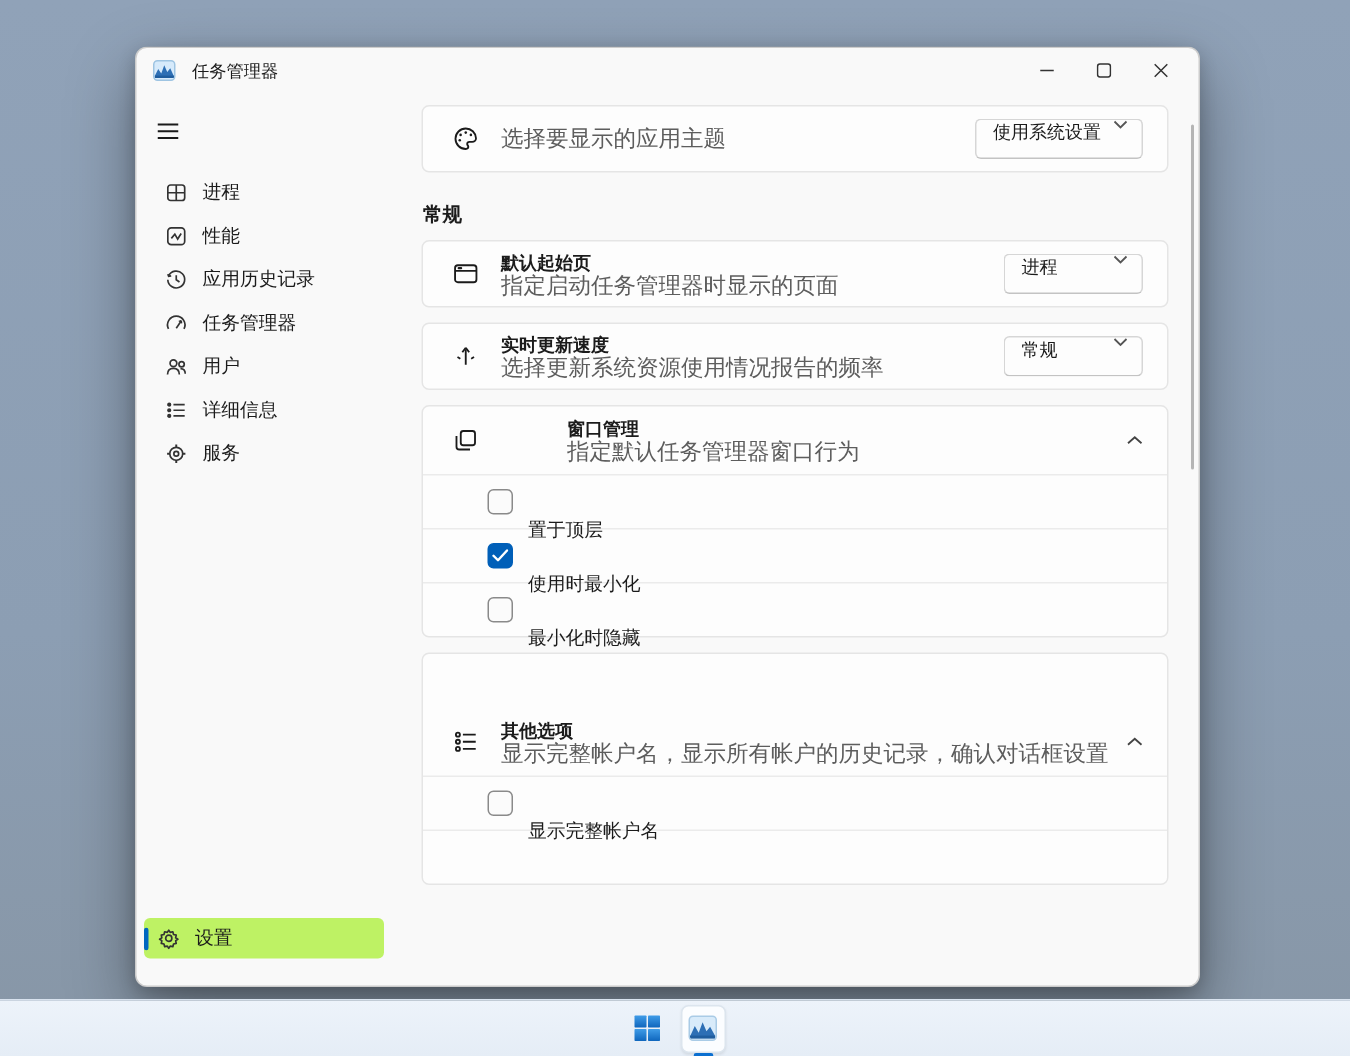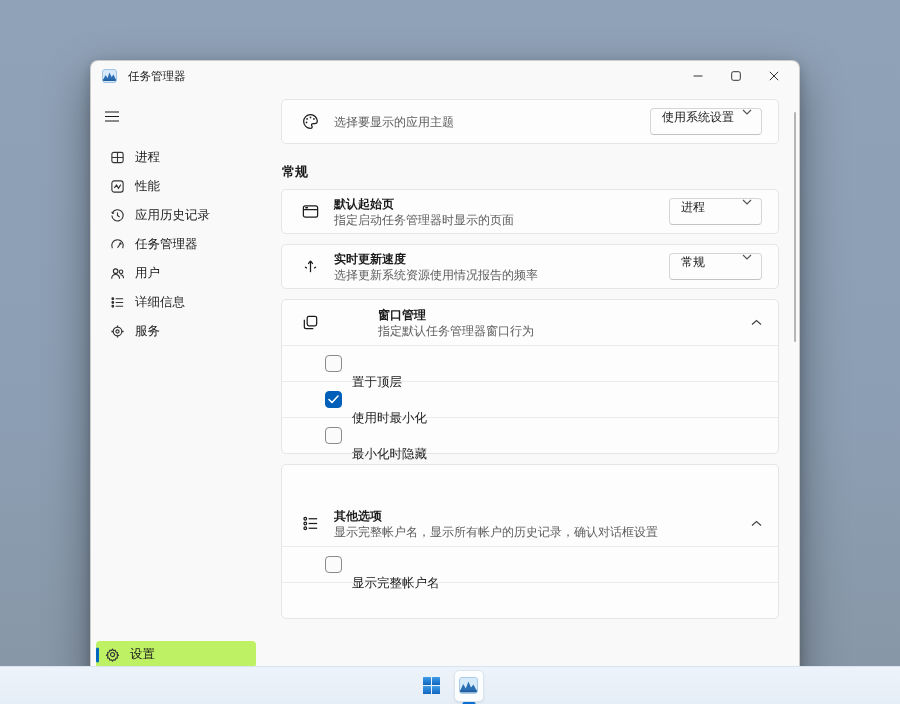--- a/index.html
+++ b/index.html
@@ -5,21 +5,21 @@
   * { margin:0; padding:0; box-sizing:border-box; }
   html,body { width:900px; height:704px; overflow:hidden; }
   body {
     font-family:"Liberation Sans","DejaVu Sans",sans-serif;
     background:linear-gradient(180deg,#90a2b8 0%,#8c9eb3 60%,#8796a6 100%);
     position:relative; color:#1b1b1b;
   }
 
   
   .window {
-    position:absolute; left:90px; top:60px; width:710px; height:627px;
+    position:absolute; left:90px; top:31px; width:710px; height:627px;
     background:#f9f9f9; border-radius:8px;
     border:1px solid rgba(0,0,0,.18);
     box-shadow:0 18px 45px rgba(0,0,0,.38), 0 4px 12px rgba(0,0,0,.20);
     display:flex; flex-direction:column; overflow:hidden;
   }
   .titlebar { height:30px; flex:0 0 30px; display:flex; align-items:center; padding-left:11px; position:relative; }
   .app-icon { width:15px; height:14px; border-radius:3px; background:#d6eafb; border:1px solid #9ec4e2; display:flex; align-items:flex-end; overflow:hidden; }
   .app-icon svg { display:block; }
   .titlebar-title { font-size:11.5px; margin-left:11px; color:#1b1b1b; }
   .caption-buttons { position:absolute; right:6px; top:0; height:30px; display:flex; }
@@ -38,21 +38,21 @@
   .nav-item.selected { background:#bef264; height:27px; margin:0 5px 18px 5px; position:relative; padding-left:8px; }
   .nav-item.selected::before { content:""; position:absolute; left:0; top:50%; transform:translateY(-50%); width:3px; height:15px; border-radius:2px; background:#0067c0; }
 
   
   .content { flex:1; position:relative; padding:8px 20px 0 20px; min-width:0; }
   .card { background:#fdfdfd; border:1px solid #e5e5e5; border-radius:5px; margin-bottom:10px; }
   .card-row { display:flex; align-items:center; min-height:43px; padding:0 16px 0 19px; }
   .card-icon { width:22px; flex:0 0 22px; color:#1b1b1b; display:flex; align-items:center; }
   .card-texts { margin-left:11px; flex:1; min-width:0; padding:6px 0; }
   .card-title { font-size:12px; font-weight:700; color:#1b1b1b; line-height:15px; }
-  .card-sub { font-size:12px; color:#5d5d5d; line-height:14px; margin-top:1px; }
+  .card-sub { font-size:15px; color:#5d5d5d; line-height:14px; margin-top:1px; }
   .section-header { font-size:13px; font-weight:700; margin:19px 0 8px 1px; color:#1b1b1b; }
 
   .dropdown { min-width:93px; height:27px; background:#fdfdfd; border:1px solid #d6d6d6; border-bottom-color:#c3c3c3; border-radius:4px; display:flex; justify-content:space-between; padding:0 9px 0 11px; font-size:12px; color:#1b1b1b; flex:0 0 auto; }
   .dropdown .chev { color:#555; margin-left:8px; display:flex; }
   .expander-chev { color:#444; display:flex; margin-left:8px; }
 
   .opt-row { display:flex; align-items:center; height:36px; padding-left:43px; border-top:1px solid #ebebeb; }
   .checkbox { width:17px; height:17px; border:1px solid #8a8a8a; border-radius:4px; background:#fbfbfb; flex:0 0 17px; display:flex; align-items:center; justify-content:center; }
   .checkbox svg { display:none; }
   .checkbox.checked { background:#005fb8; border-color:#005fb8; }

